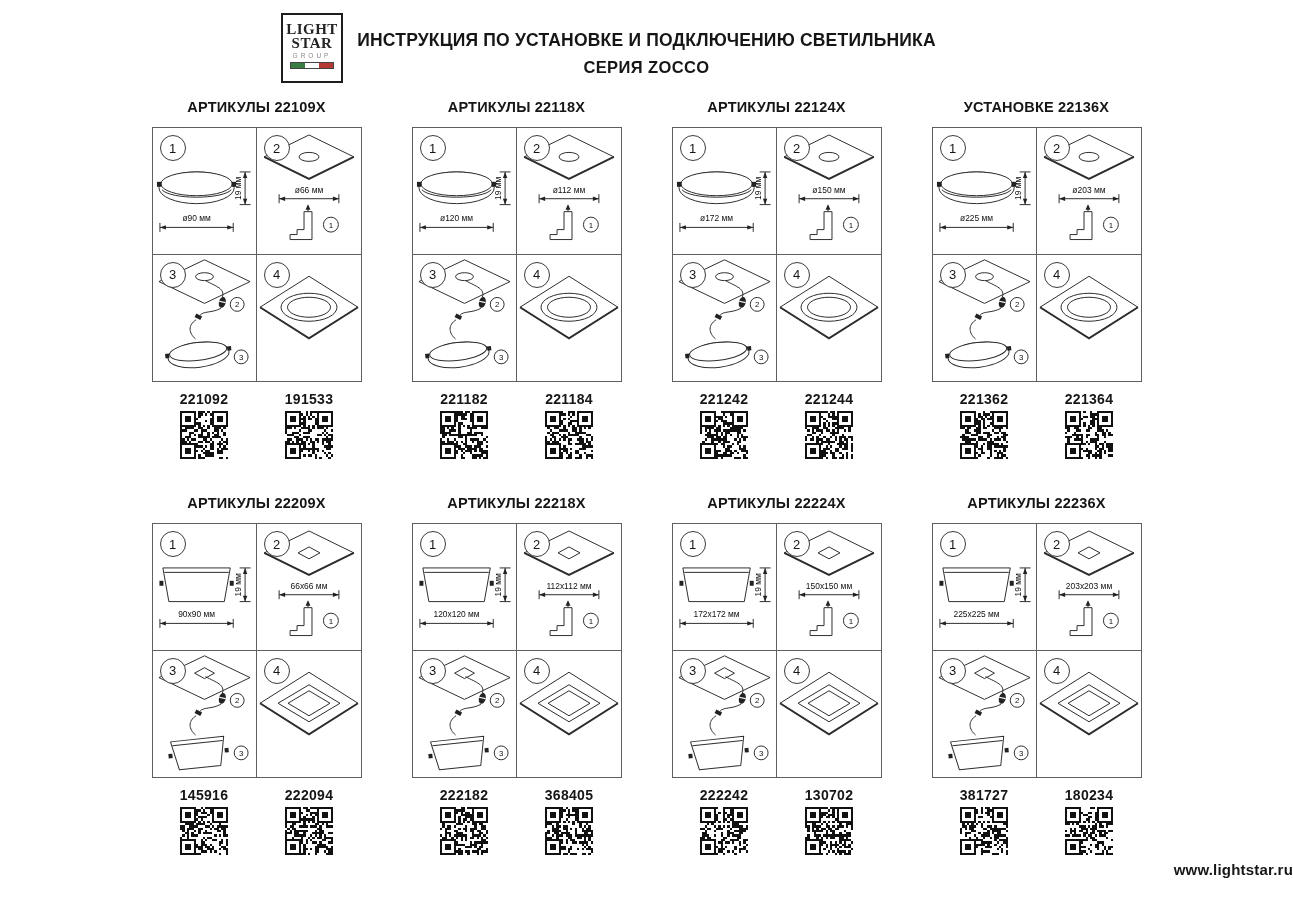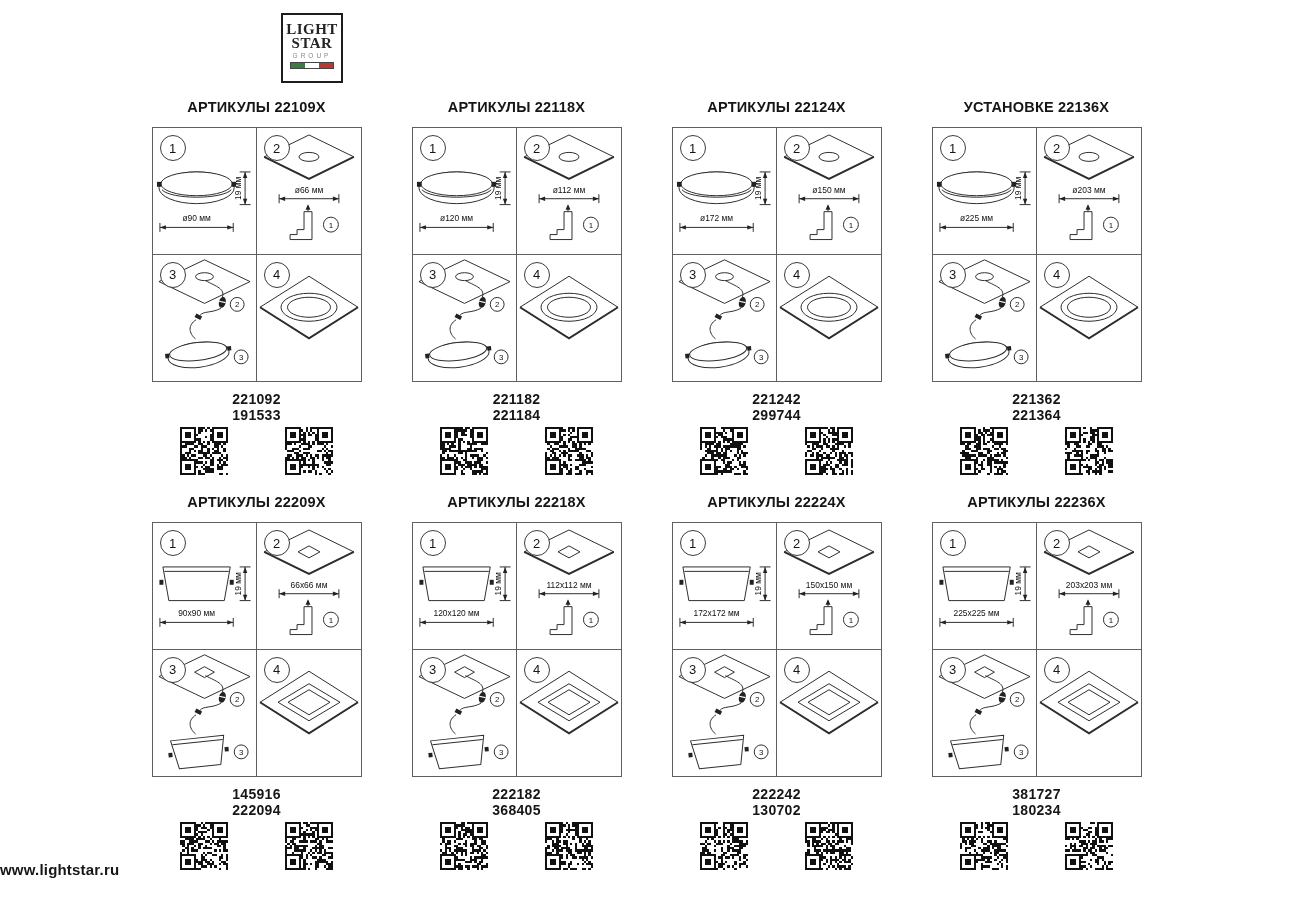--- a/index.html
+++ b/index.html
@@ -14,21 +14,21 @@
   .logo-group{font-size:6.5px;letter-spacing:3px;color:#8a8a8a;margin-top:2px;}
   .logo-flag{display:flex;width:42px;height:5px;margin:3px auto 0;border:1px solid #444;}
   .logo-flag span{flex:1;}
 
   .title-block{position:absolute;left:0;right:0;top:30px;text-align:center;}
   .title-l1{font-size:17.5px;font-weight:bold;letter-spacing:.2px;}
   .title-l2{font-size:16.5px;font-weight:bold;margin-top:7px;letter-spacing:.4px;}
 
   
   .grid{position:absolute;top:99px;left:0;right:0;display:grid;
-        grid-template-columns:repeat(4,260px);row-gap:19px;justify-content:center;}
+        grid-template-columns:repeat(4,260px);row-gap:36px;justify-content:center;}
   .panel{width:260px;display:flex;flex-direction:column;align-items:center;}
   .panel-title{font-size:14.5px;font-weight:bold;letter-spacing:.2px;margin-bottom:12px;}
   .panel-box{width:210px;height:255px;border:1px solid #5f5f5f;box-sizing:border-box;
         display:grid;grid-template-columns:1fr 1fr;grid-template-rows:1fr 1fr;background:#fff;}
   .cell{position:relative;}
   .cell.c1,.cell.c3{border-right:1px solid #5f5f5f;}
   .cell.c1,.cell.c2{border-bottom:1px solid #5f5f5f;}
   .step-num{position:absolute;left:7px;top:7px;width:24px;height:24px;border:1.3px solid #3c3c3c;
         border-radius:50%;display:flex;align-items:center;justify-content:center;
         font-size:13px;background:#fff;z-index:2;}
@@ -39,46 +39,48 @@
        {stroke:#2e2e2e;stroke-width:1;fill:none;}
   .diag .f{fill:#222;stroke:none;}
   .diag .wfill{fill:#fff;}
   .diag text{stroke:none;fill:#111;font-family:"Liberation Sans",sans-serif;}
   .diag .dim{font-size:8.5px;text-anchor:middle;}
   .diag .ref{font-size:8px;text-anchor:middle;}
   .diag .thick{stroke-width:2;}
   .diag .wline{stroke:#fff;stroke-width:1.2;}
 
   
-  .codes{width:210px;display:flex;margin-top:9px;flex-direction:column;}
+  .codes{width:210px;display:flex;margin-top:9px;}
   .codes .code{flex:1;text-align:center;font-size:14px;font-weight:bold;letter-spacing:.3px;}
   .qrs{width:210px;display:flex;margin-top:4px;}
   .qrs .half{flex:1;display:flex;justify-content:center;}
   svg.qr{width:48px;height:48px;shape-rendering:crispEdges;fill:#111;}
 
-  .footer{position:absolute;left:0;right:0;top:861px;text-align:left;
+  .footer{position:absolute;left:0;right:0;top:861px;text-align:right;
         font-size:15px;font-weight:bold;letter-spacing:.2px;}
 </style>
 </head>
 <body>
 
 <div class="page">
 
   <div class="logo">
     <div class="logo-l1">LIGHT</div>
     <div class="logo-l2">STAR</div>
     <div class="logo-group">GROUP</div>
     <div class="logo-flag">
       <span class="fg" style="background: rgb(58, 125, 68);"></span>
       <span class="fw" style="background: rgb(255, 255, 255);"></span>
       <span class="fr" style="background: rgb(181, 58, 51);"></span>
     </div>
   </div>
 
   <div class="title-block">
+    <div class="title-l1">ИНСТРУКЦИЯ ПО УСТАНОВКЕ И ПОДКЛЮЧЕНИЮ СВЕТИЛЬНИКА</div>
+    <div class="title-l2">СЕРИЯ ZOCCO</div>
   </div>
 
   <div class="grid" id="panels-grid">
   <div class="panel panel--round">
     <div class="panel-title">АРТИКУЛЫ 22109X</div>
     <div class="panel-box">
 
       <div class="cell c1">
         <span class="step-num">1</span>
         <svg class="diag v-round" viewBox="0 0 104 126" preserveAspectRatio="xMidYMid meet">
@@ -976,21 +978,21 @@
           <path d="M3,52 L52,83 L101,52" class="thick"></path>
           <ellipse cx="52" cy="52" rx="28" ry="14" fill="#e6e6e6"></ellipse>
           <ellipse cx="52" cy="52" rx="21.5" ry="10" class="wfill"></ellipse>
         </svg>
 
       </div>
     </div>
 
     <div class="codes">
       <span class="code">221242</span>
-      <span class="code">299744</span>
+      <span class="code">221244</span>
     </div>
     <div class="qrs">
       <span class="half">
         <svg class="qr" viewBox="0 0 21 21">
               <rect x="0" y="0" width="7" height="1"></rect>
               <rect x="0" y="6" width="7" height="1"></rect>
               <rect x="0" y="1" width="1" height="5"></rect>
               <rect x="6" y="1" width="1" height="5"></rect>
               <rect x="2" y="2" width="3" height="3"></rect>
               <rect x="14" y="0" width="7" height="1"></rect>

